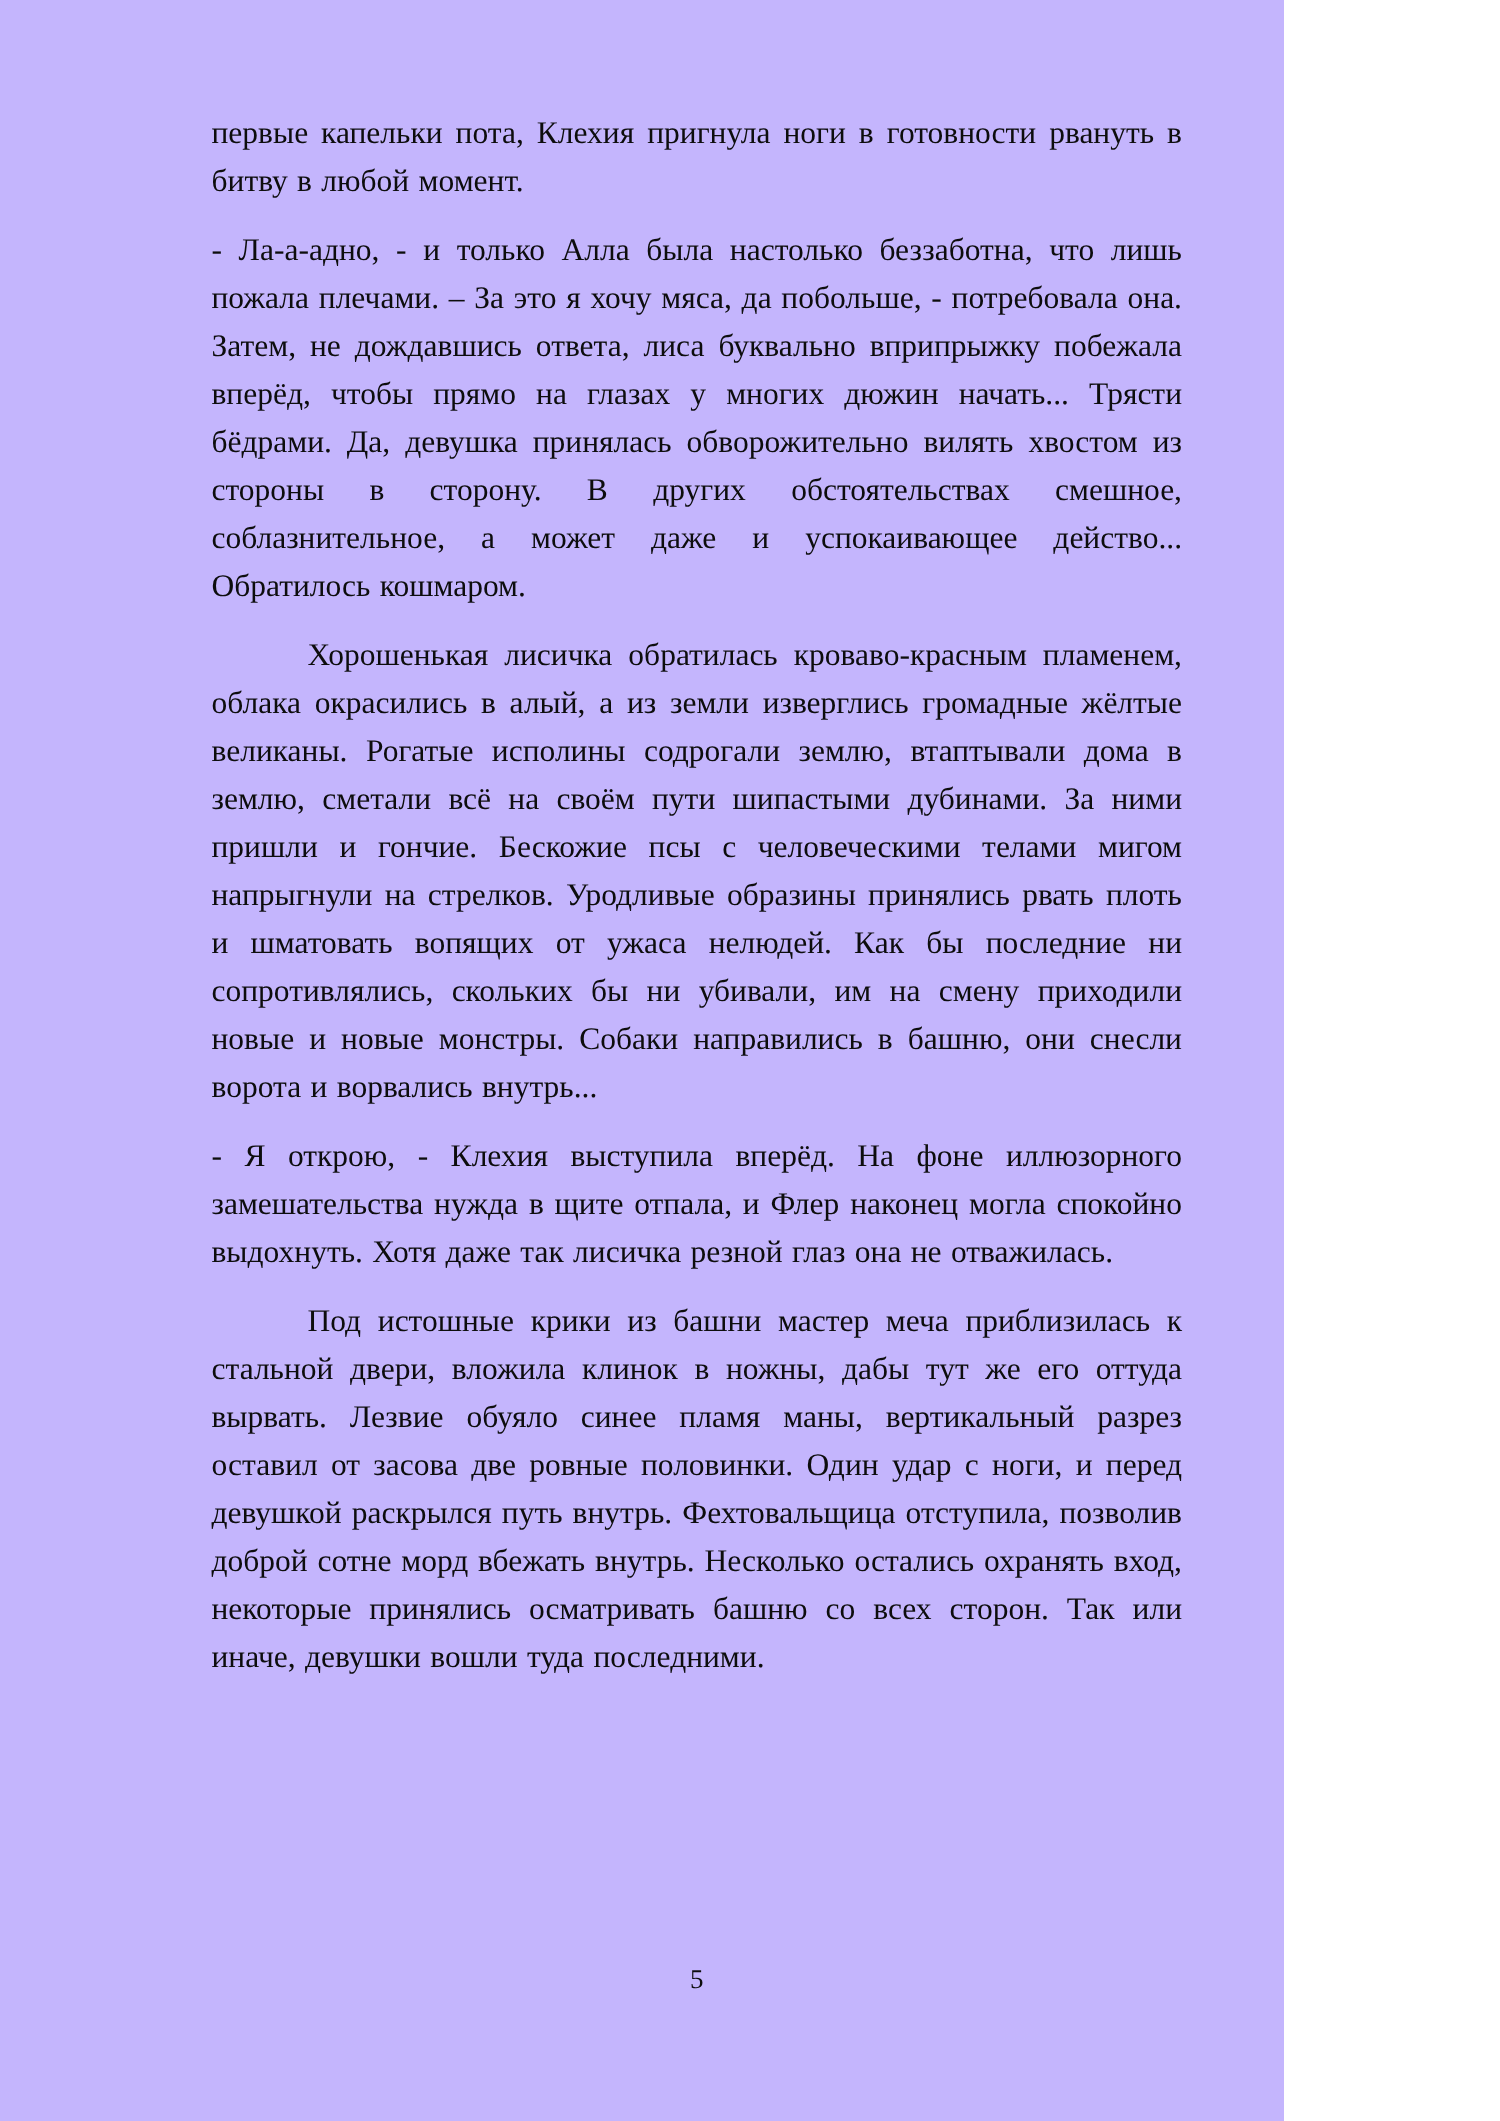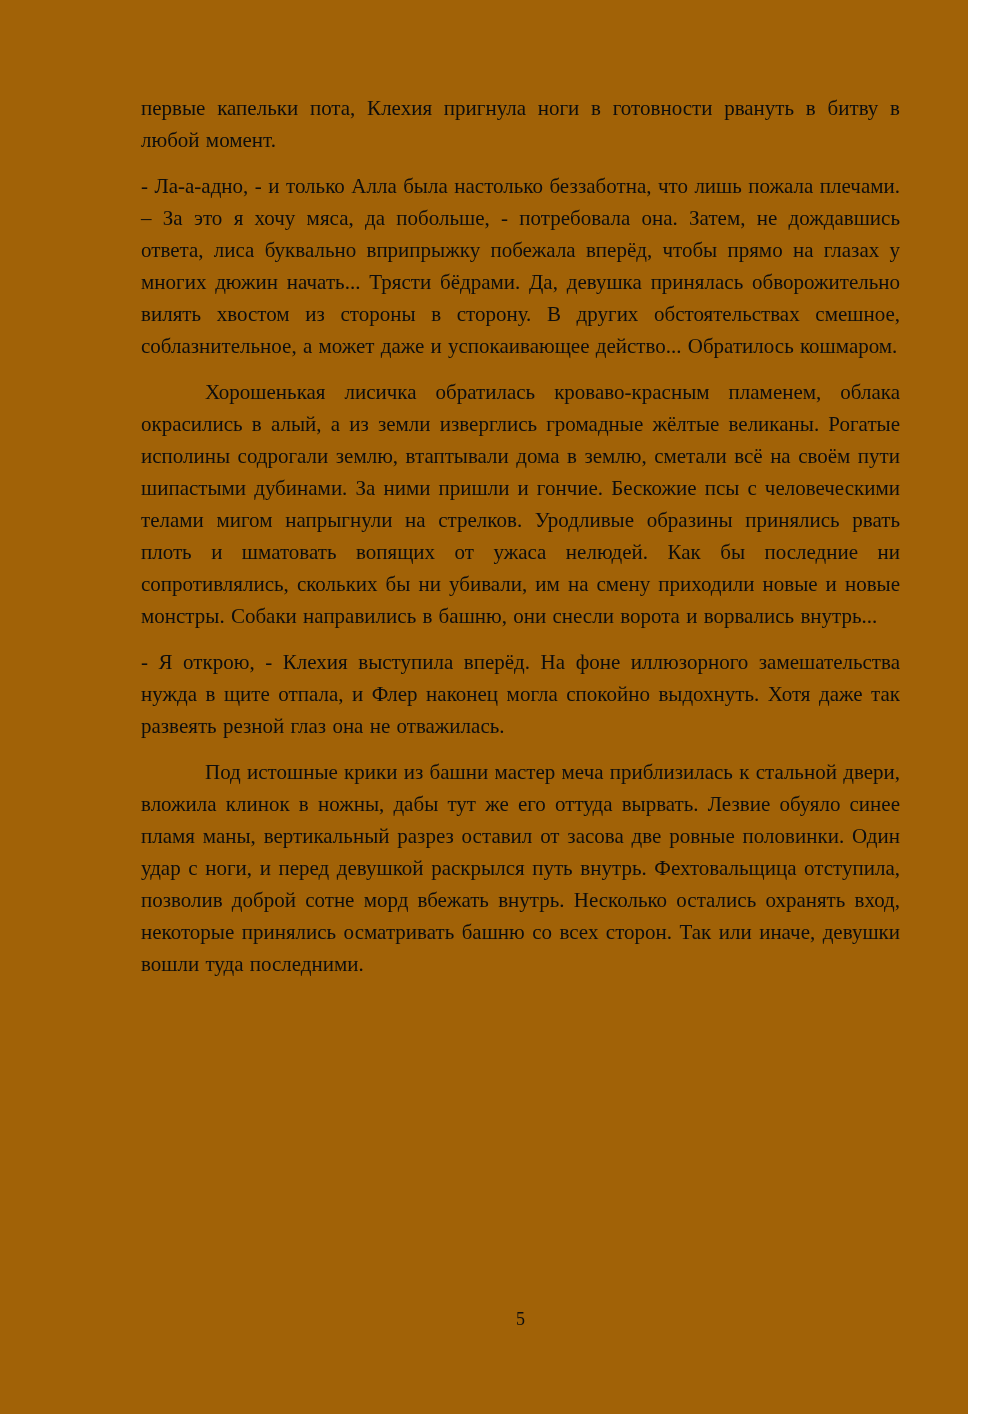--- a/index.html
+++ b/index.html
@@ -2,25 +2,25 @@
 <html lang="ru"><head>
 <meta charset="utf-8">
 <style>
   html, body {
     margin: 0;
     padding: 0;
     background: #ffffff;
   }
   .page {
     position: relative;
-    width: 968px;
+    width: 856px;
     height: 1414px;
-    background: #a16207;
+    background: #c4b5fd;
     box-sizing: border-box;
-    padding: 92px 68px 0 141px;
+    padding: 72px 68px 0 141px;
     font-family: "Liberation Serif", "DejaVu Serif", serif;
     color: #0d0d0d;
     overflow: hidden;
   }
   .textblock {
     width: 100%;
   }
   .para {
     font-size: 21px;
     line-height: 32px;
@@ -43,17 +43,17 @@
   }
 </style>
 </head>
 <body>
 
 <div class="page">
   <div class="textblock">
     <p class="para">первые капельки пота, Клехия пригнула ноги в готовности рвануть в битву в любой момент.</p>
     <p class="para">- Ла-а-адно, - и только Алла была настолько беззаботна, что лишь пожала плечами. – За это я хочу мяса, да побольше, - потребовала она. Затем, не дождавшись ответа, лиса буквально вприпрыжку побежала вперёд, чтобы прямо на глазах у многих дюжин начать... Трясти бёдрами. Да, девушка принялась обворожительно вилять хвостом из стороны в сторону. В других обстоятельствах смешное, соблазнительное, а может даже и успокаивающее действо... Обратилось кошмаром.</p>
     <p class="para p-indent">Хорошенькая лисичка обратилась кроваво-красным пламенем, облака окрасились в алый, а из земли изверглись громадные жёлтые великаны. Рогатые исполины содрогали землю, втаптывали дома в землю, сметали всё на своём пути шипастыми дубинами. За ними пришли и гончие. Бескожие псы с человеческими телами мигом напрыгнули на стрелков. Уродливые образины принялись рвать плоть и шматовать вопящих от ужаса нелюдей. Как бы последние ни сопротивлялись, скольких бы ни убивали, им на смену приходили новые и новые монстры. Собаки направились в башню, они снесли ворота и ворвались внутрь...</p>
-    <p class="para">- Я открою, - Клехия выступила вперёд. На фоне иллюзорного замешательства нужда в щите отпала, и Флер наконец могла спокойно выдохнуть. Хотя даже так развеять резной глаз она не отважилась.</p>
+    <p class="para">- Я открою, - Клехия выступила вперёд. На фоне иллюзорного замешательства нужда в щите отпала, и Флер наконец могла спокойно выдохнуть. Хотя даже так лисичка резной глаз она не отважилась.</p>
     <p class="para p-indent">Под истошные крики из башни мастер меча приблизилась к стальной двери, вложила клинок в ножны, дабы тут же его оттуда вырвать. Лезвие обуяло синее пламя маны, вертикальный разрез оставил от засова две ровные половинки. Один удар с ноги, и перед девушкой раскрылся путь внутрь. Фехтовальщица отступила, позволив доброй сотне морд вбежать внутрь. Несколько остались охранять вход, некоторые принялись осматривать башню со всех сторон. Так или иначе, девушки вошли туда последними.</p>
   </div>
   <div class="page-footer">5</div>
 </div>
 
 </body></html>

